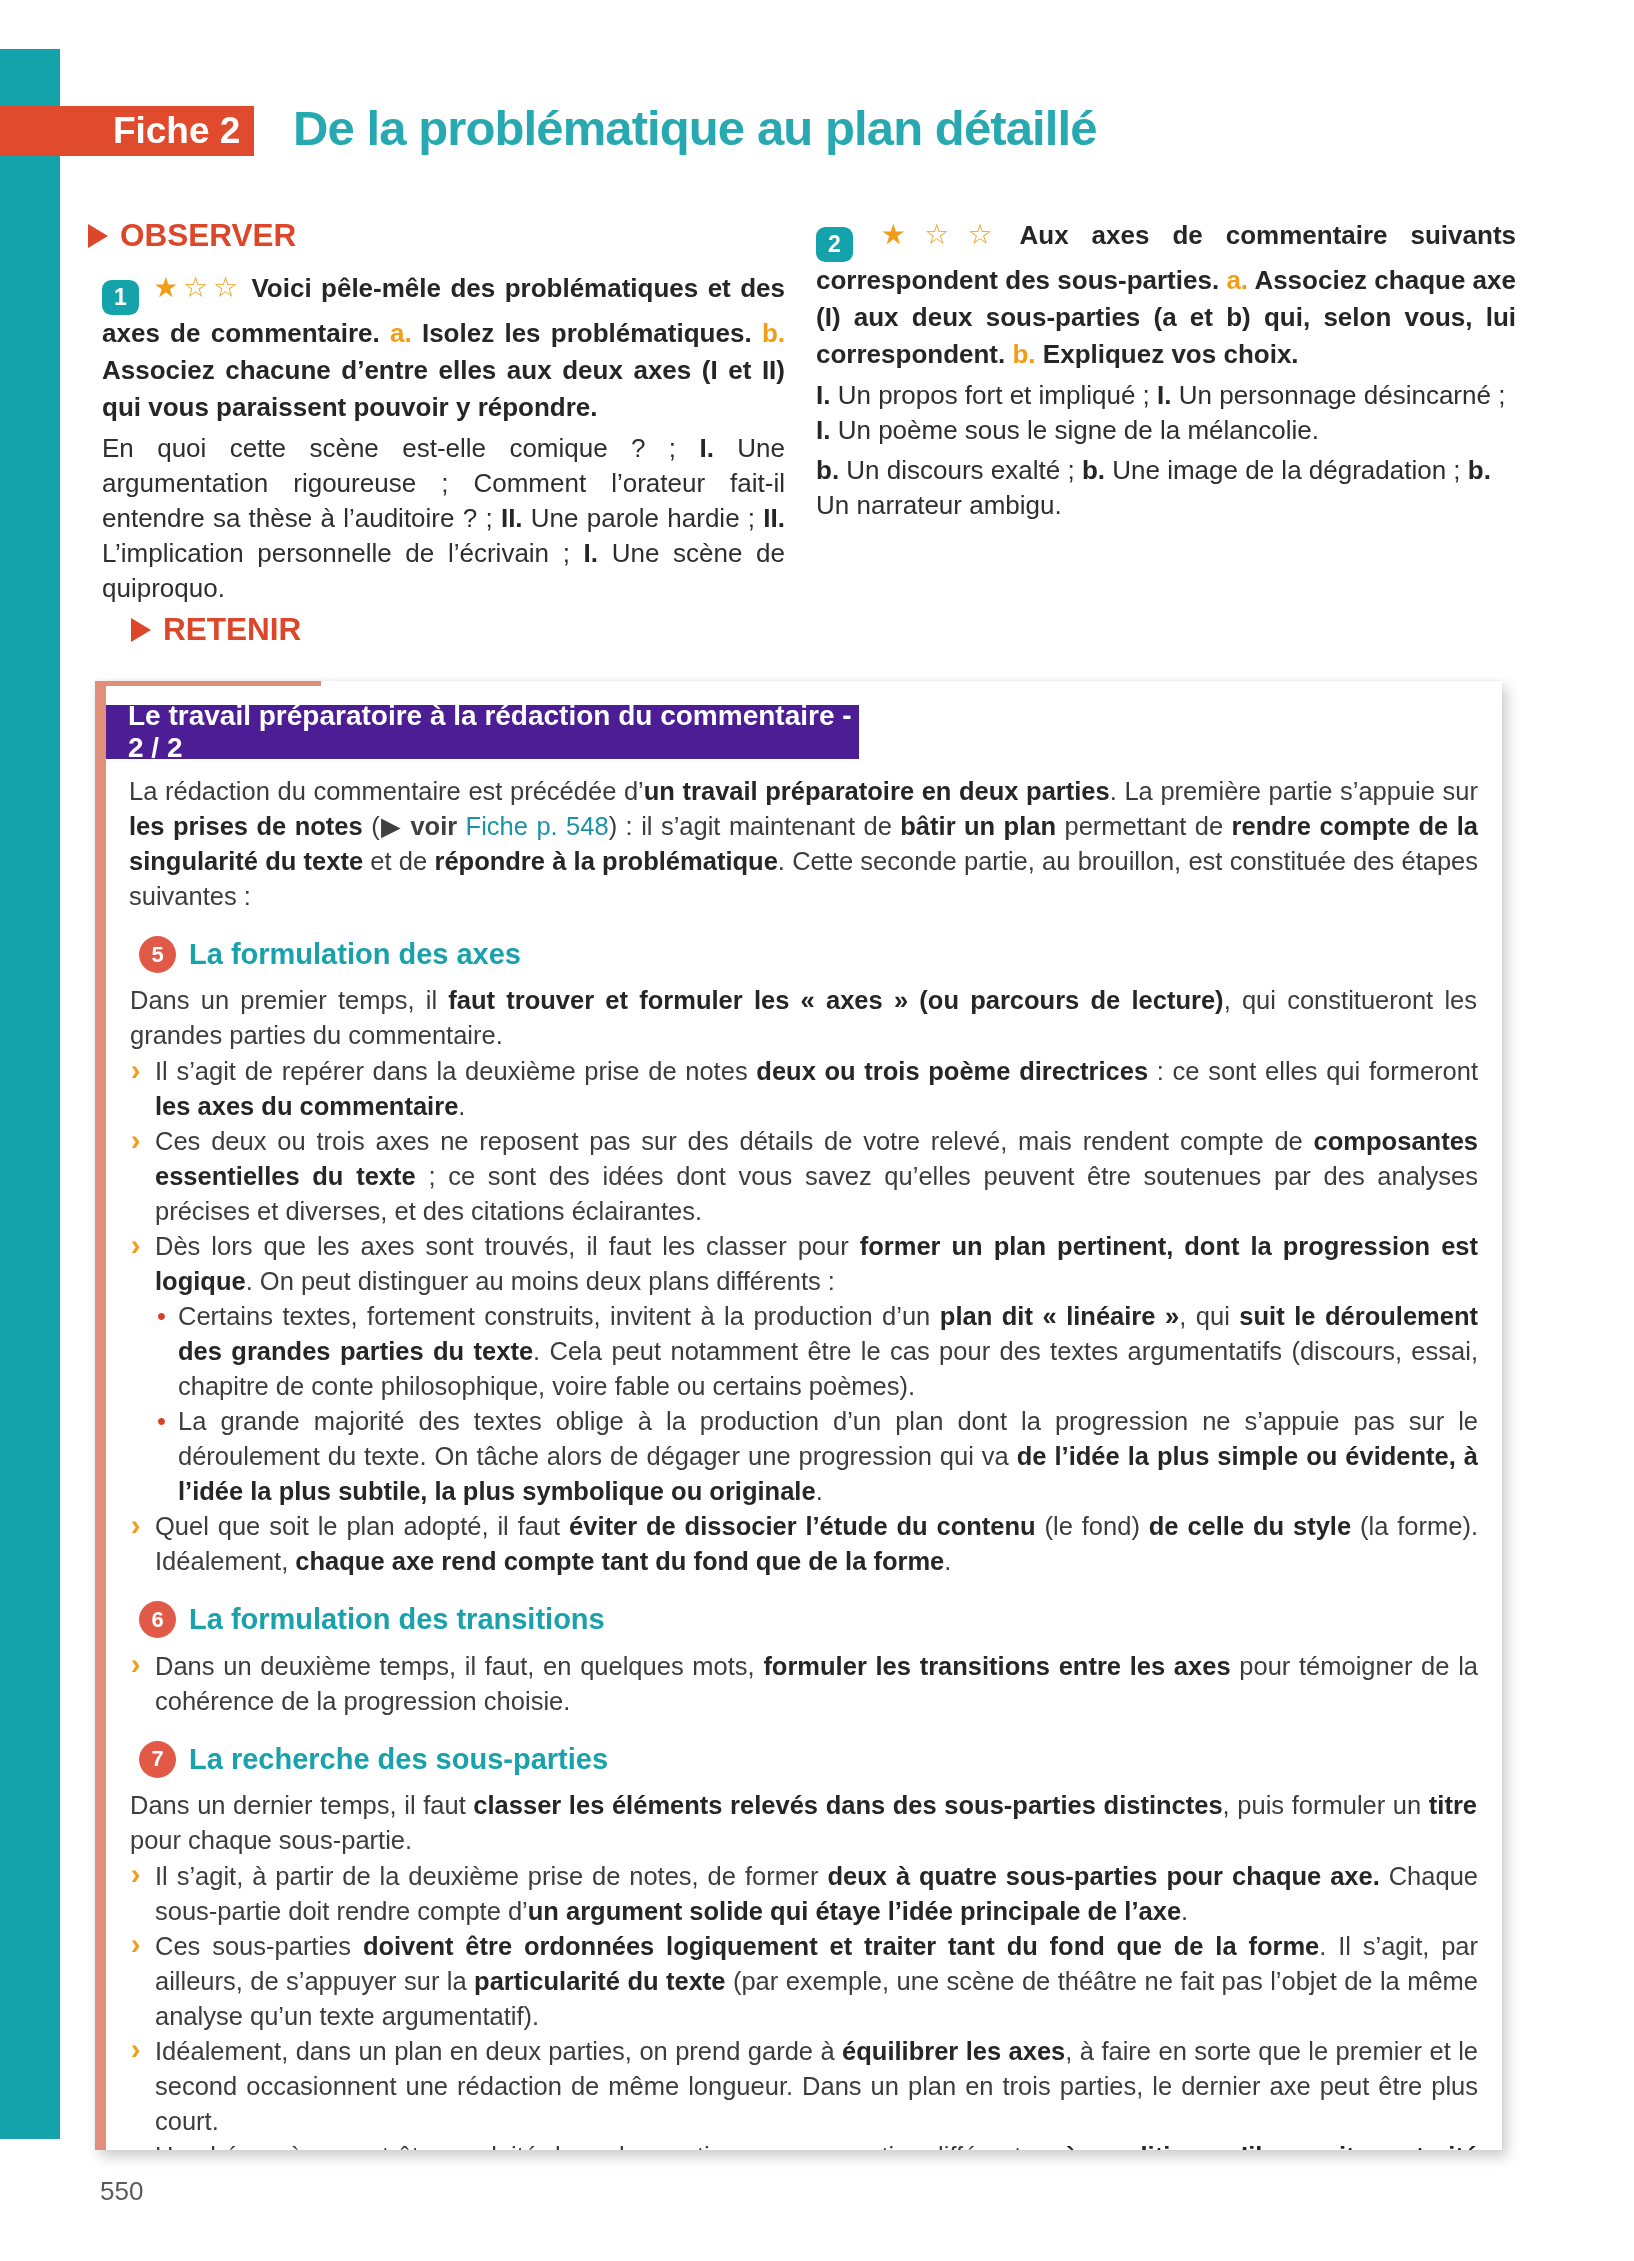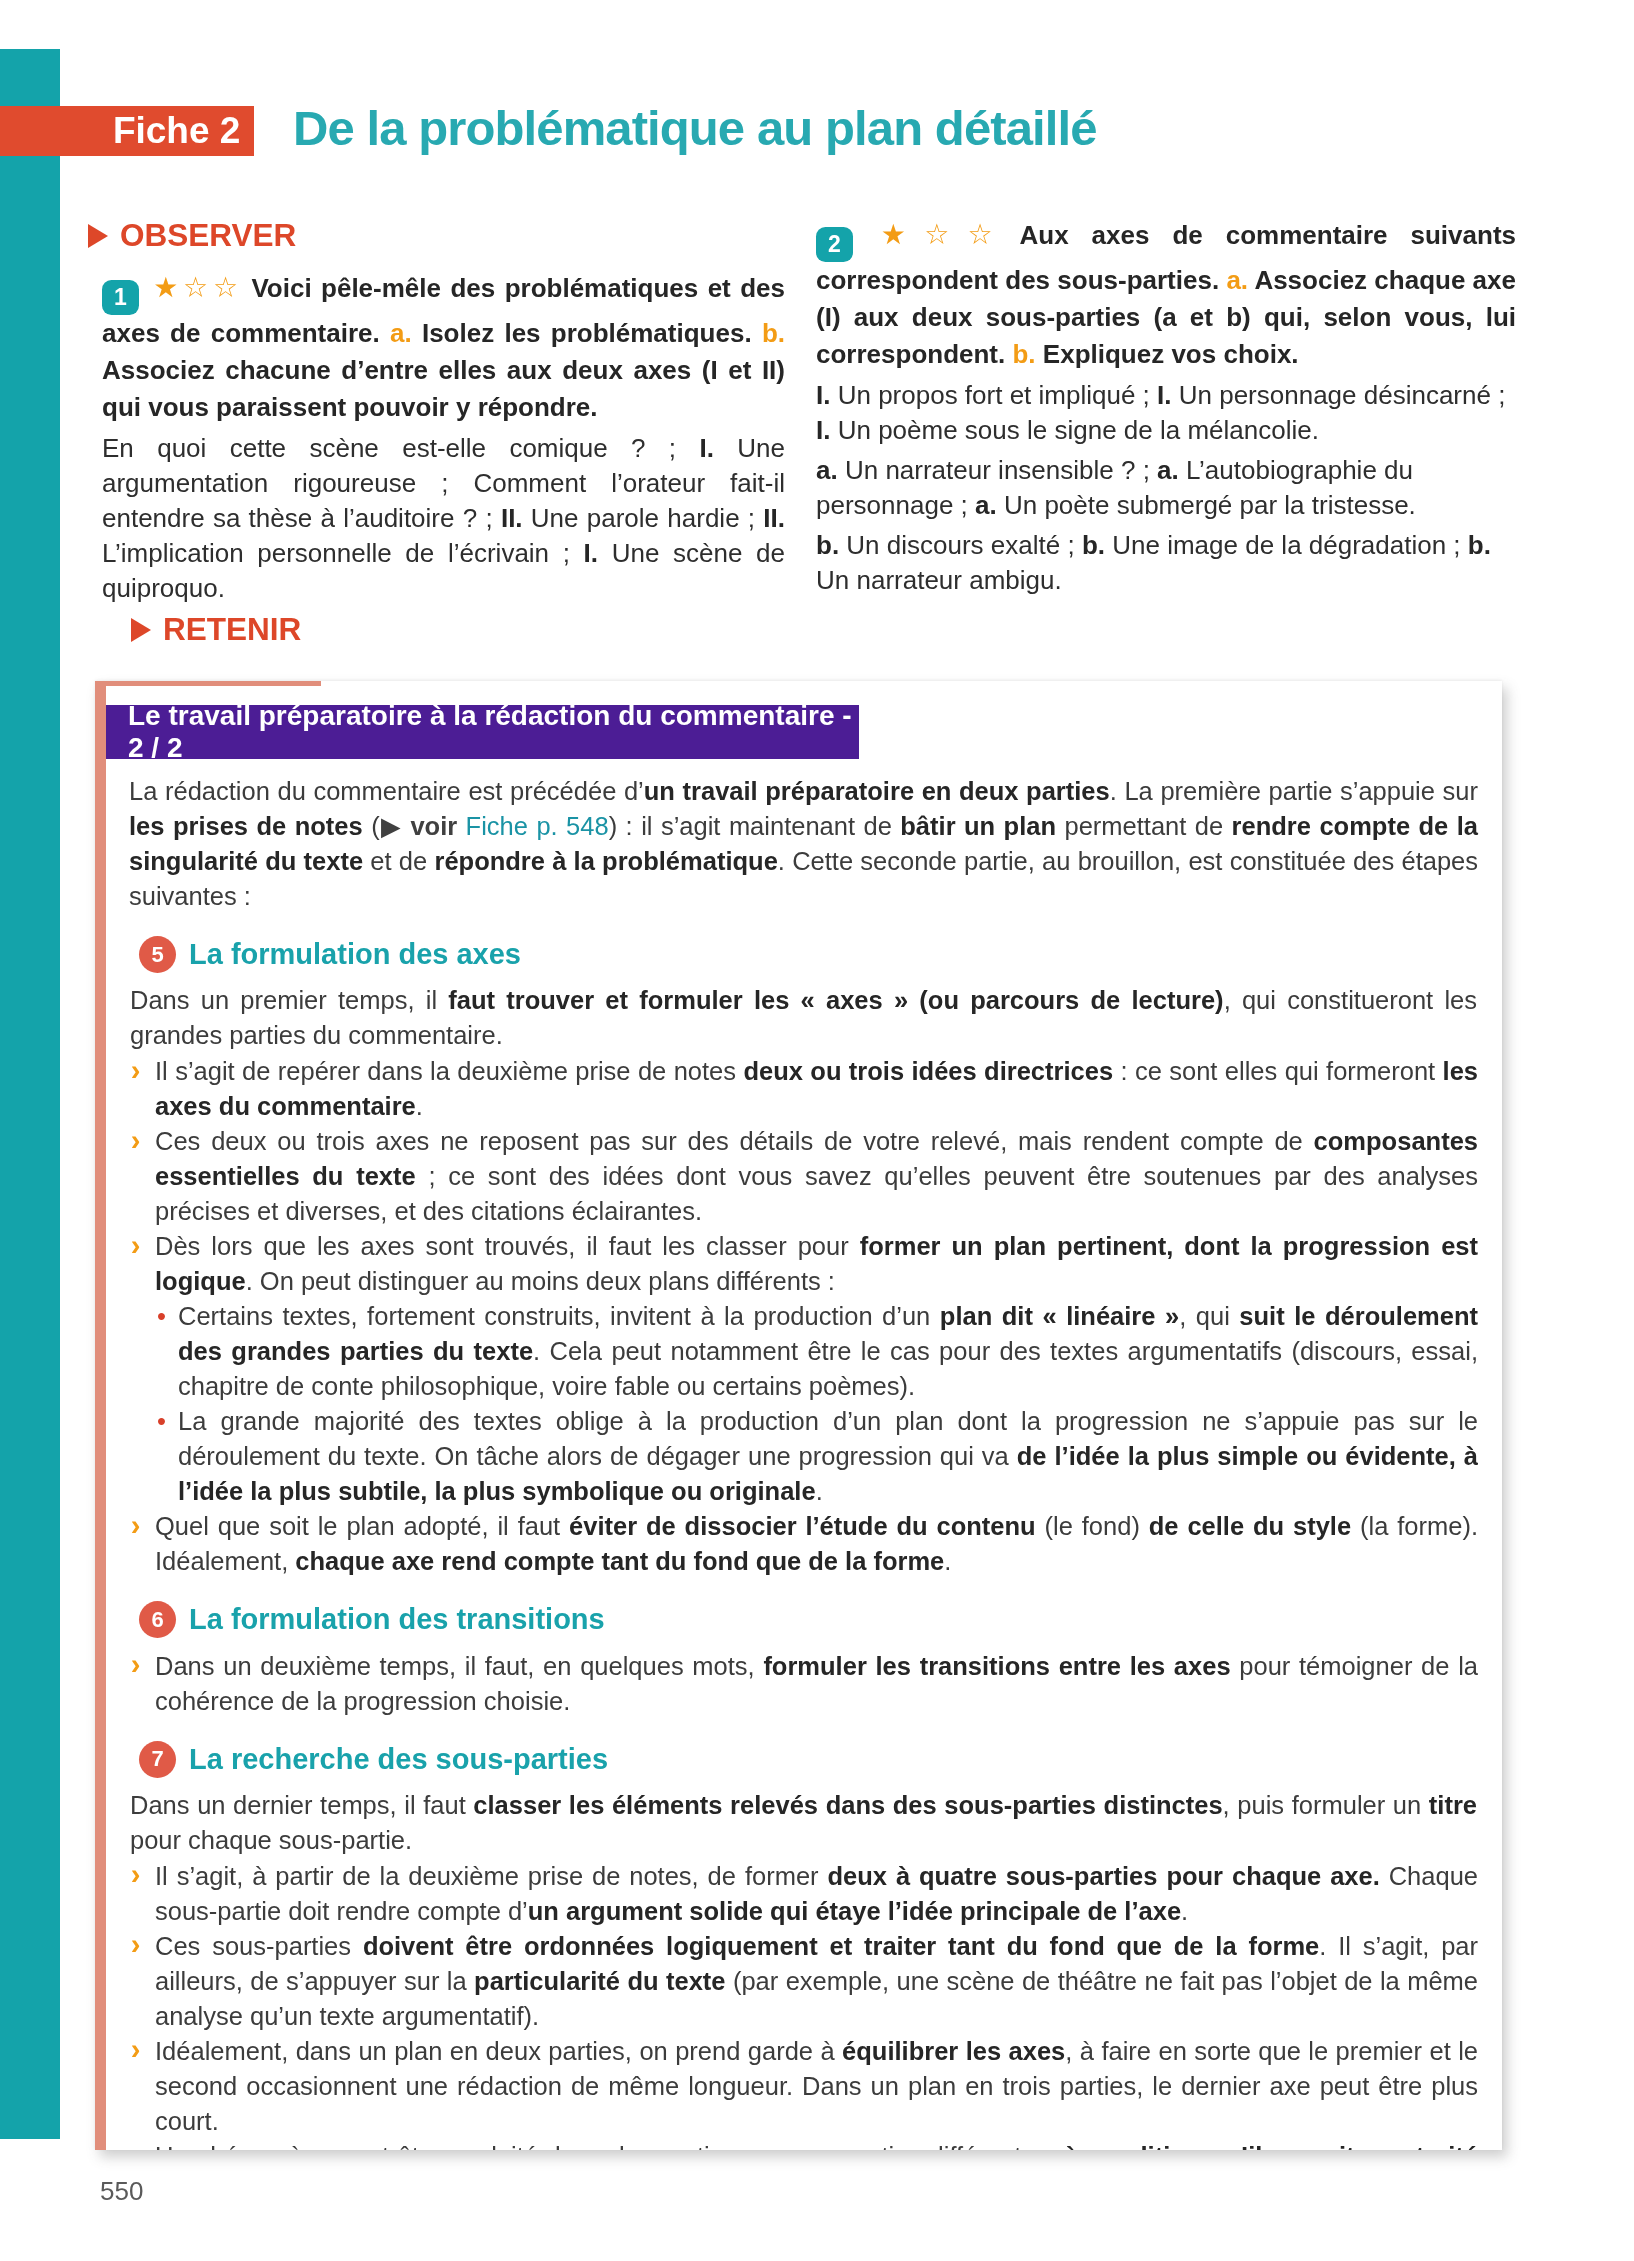--- a/index.html
+++ b/index.html
@@ -92,42 +92,41 @@
   <span class="sec-label">OBSERVER</span>
 </div>
 
 <div class="ex-col" id="ex-col-0">
     <p class="ex-instr"><span class="ex-badge">1</span><span class="stars">★☆☆</span><span class="seg-b">Voici pêle-mêle des problématiques et des axes de commentaire. </span><span class="seg-o">a. </span><span class="seg-b">Isolez les problématiques. </span><span class="seg-o">b. </span><span class="seg-b">Associez chacune d’entre elles aux deux axes (I et II) qui vous paraissent pouvoir y répondre.</span></p>
     <p class="ex-body just"><span class="seg-n">En quoi cette scène est-elle comique ? ; </span><span class="seg-b">I. </span><span class="seg-n">Une argumentation rigoureuse ; Comment l’orateur fait-il entendre sa thèse à l’auditoire ? ; </span><span class="seg-b">II. </span><span class="seg-n">Une parole hardie ; </span><span class="seg-b">II. </span><span class="seg-n">L’implication personnelle de l’écrivain ; </span><span class="seg-b">I. </span><span class="seg-n">Une scène de quiproquo.</span></p>
   </div>
 <div class="ex-col" id="ex-col-1">
     <p class="ex-instr"><span class="ex-badge">2</span><span class="stars">★☆☆</span><span class="seg-b">Aux axes de commentaire suivants correspondent des sous-parties. </span><span class="seg-o">a. </span><span class="seg-b">Associez chaque axe (I) aux deux sous-parties (a et b) qui, selon vous, lui correspondent. </span><span class="seg-o">b. </span><span class="seg-b">Expliquez vos choix.</span></p>
     <p class="ex-body"><span class="seg-b">I. </span><span class="seg-n">Un propos fort et impliqué ; </span><span class="seg-b">I. </span><span class="seg-n">Un personnage désincarné ; </span><span class="seg-b">I. </span><span class="seg-n">Un poème sous le signe de la mélancolie.</span></p>
-    <p class="ex-body"><span class="seg-b">a. </span><span class="seg-n">Un narrateur insensible ? ; </span><span class="seg-b">a. </span><span class="seg-n">L’autobiographie du personnage ; </span><span class="seg-b">a. </span><span class="seg-n">Un poète submergé par la tristesse.</span></p>
     <p class="ex-body"><span class="seg-b">b. </span><span class="seg-n">Un discours exalté ; </span><span class="seg-b">b. </span><span class="seg-n">Une image de la dégradation ; </span><span class="seg-b">b. </span><span class="seg-n">Un narrateur ambigu.</span></p>
   </div>
 
 <div class="sec-header" id="retenir-header">
   <span class="tri"></span>
   <span class="sec-label">RETENIR</span>
 </div>
 
 <div class="card">
   <div class="card-corner"></div>
   <div class="band">
     <span>Le travail préparatoire à la rédaction du commentaire - 2 / 2</span>
   </div>
   <p class="intro card-text" id="card-intro"><span class="seg-n">La rédaction du commentaire est précédée d’</span><span class="seg-b">un travail préparatoire en deux parties</span><span class="seg-n">. La première partie s’appuie sur </span><span class="seg-b">les prises de notes</span><span class="seg-n"> (</span><span class="seg-t">▶ voir</span><span class="seg-tr"> Fiche p. 548</span><span class="seg-n">) : il s’agit maintenant de </span><span class="seg-b">bâtir un plan</span><span class="seg-n"> permettant de </span><span class="seg-b">rendre compte de la singularité du texte</span><span class="seg-n"> et de </span><span class="seg-b">répondre à la problématique</span><span class="seg-n">. Cette seconde partie, au brouillon, est constituée des étapes suivantes :</span></p>
   <div id="card-sections">
       <div class="sec-head">
         <span class="sec-num">5</span>
         <span class="sec-title">La formulation des axes</span>
       </div>
       <p class="card-text block-p"><span class="seg-n">Dans un premier temps, il </span><span class="seg-b">faut trouver et formuler les « axes » (ou parcours de lecture)</span><span class="seg-n">, qui constitueront les grandes parties du commentaire.</span></p>
-      <p class="card-text block-bullet"><span class="marker">›</span><span class="seg-n">Il s’agit de repérer dans la deuxième prise de notes </span><span class="seg-b">deux ou trois idées directrices</span><span class="seg-n"> : ce sont elles qui formeront </span><span class="seg-b">les axes du commentaire</span><span class="seg-n">.</span></p>
+      <p class="card-text block-bullet"><span class="marker">›</span><span class="seg-n">Il s’agit de repérer dans la deuxième prise de notes </span><span class="seg-b">deux ou trois poème directrices</span><span class="seg-n"> : ce sont elles qui formeront </span><span class="seg-b">les axes du commentaire</span><span class="seg-n">.</span></p>
       <p class="card-text block-bullet"><span class="marker">›</span><span class="seg-n">Ces deux ou trois axes ne reposent pas sur des détails de votre relevé, mais rendent compte de </span><span class="seg-b">composantes essentielles du texte</span><span class="seg-n"> ; ce sont des idées dont vous savez qu’elles peuvent être soutenues par des analyses précises et diverses, et des citations éclairantes.</span></p>
       <p class="card-text block-bullet"><span class="marker">›</span><span class="seg-n">Dès lors que les axes sont trouvés, il faut les classer pour </span><span class="seg-b">former un plan pertinent, dont la progression est logique</span><span class="seg-n">. On peut distinguer au moins deux plans différents :</span></p>
       <p class="card-text block-sub"><span class="marker">•</span><span class="seg-n">Certains textes, fortement construits, invitent à la production d’un </span><span class="seg-b">plan dit « linéaire »</span><span class="seg-n">, qui </span><span class="seg-b">suit le déroulement des grandes parties du texte</span><span class="seg-n">. Cela peut notamment être le cas pour des textes argumentatifs (discours, essai, chapitre de conte philosophique, voire fable ou certains poèmes).</span></p>
       <p class="card-text block-sub"><span class="marker">•</span><span class="seg-n">La grande majorité des textes oblige à la production d’un plan dont la progression ne s’appuie pas sur le déroulement du texte. On tâche alors de dégager une progression qui va </span><span class="seg-b">de l’idée la plus simple ou évidente, à l’idée la plus subtile, la plus symbolique ou originale</span><span class="seg-n">.</span></p>
       <p class="card-text block-bullet"><span class="marker">›</span><span class="seg-n">Quel que soit le plan adopté, il faut </span><span class="seg-b">éviter de dissocier l’étude du contenu</span><span class="seg-n"> (le fond) </span><span class="seg-b">de celle du style</span><span class="seg-n"> (la forme). Idéalement, </span><span class="seg-b">chaque axe rend compte tant du fond que de la forme</span><span class="seg-n">.</span></p>
       <div class="sec-head">
         <span class="sec-num">6</span>
         <span class="sec-title">La formulation des transitions</span>
       </div>
       <p class="card-text block-bullet"><span class="marker">›</span><span class="seg-n">Dans un deuxième temps, il faut, en quelques mots, </span><span class="seg-b">formuler les transitions entre les axes</span><span class="seg-n"> pour témoigner de la cohérence de la progression choisie.</span></p>

